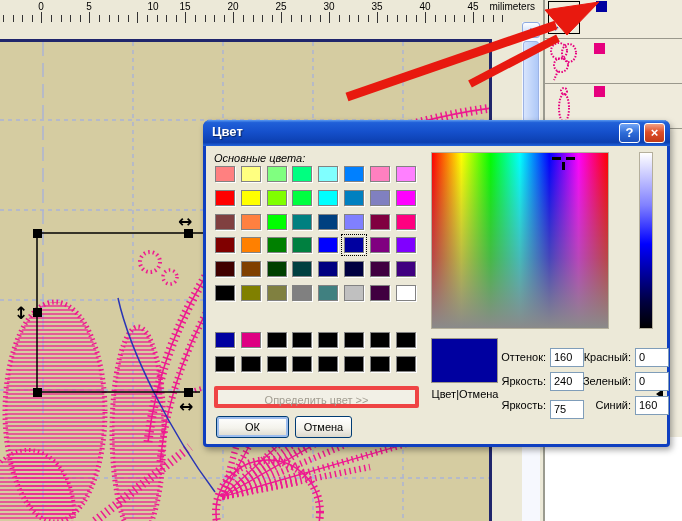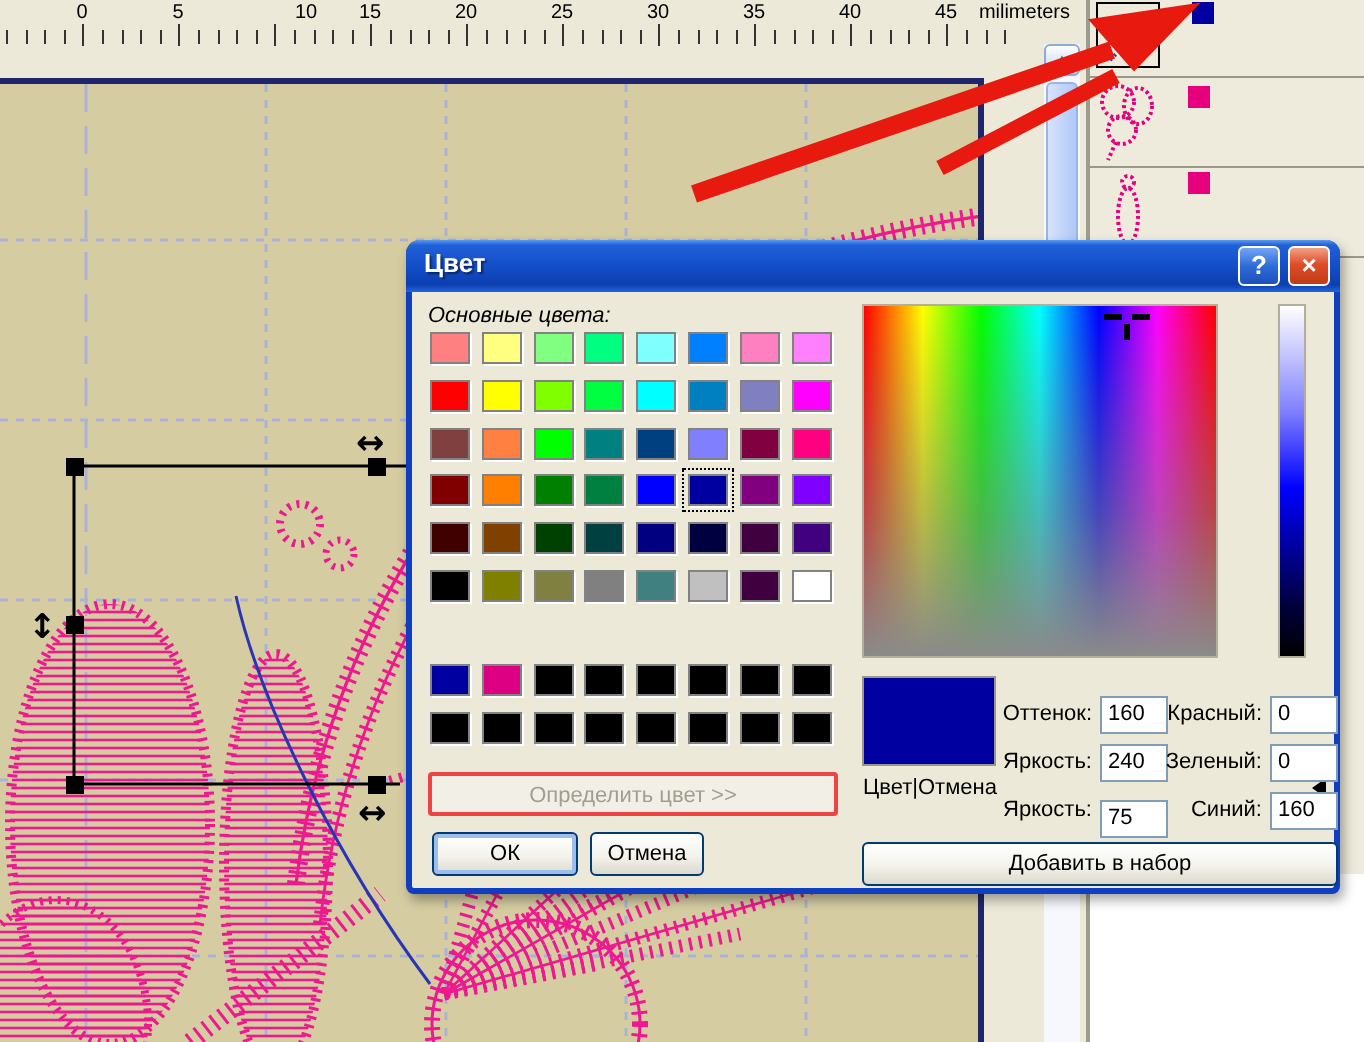--- a/index.html
+++ b/index.html
@@ -52,21 +52,21 @@
 
   .dlg-label { position:absolute; font-size:11px; color:#000; }
   .sw { position:absolute; width:20px; height:16px; border:1px solid #828282;
     box-shadow:1px 1px 0 0 #FFFFFF; }
   .sw.selected { outline:1px dotted #000; outline-offset:2px; }
 
   .xp-btn { position:absolute; border:1px solid #003C74; border-radius:3px; font-size:11px; color:#000;
     background:linear-gradient(180deg,#FFFFFF,#F4F3EC 55%,#DCD8CC); text-align:center; }
   .xp-btn.focused { box-shadow:inset 0 0 0 2px #9DBDEE; }
   #define-btn { left:8px; top:266px; width:205px; height:22px; line-height:20px;
-    background:#F2F0E6; border:2px solid #ef4444; color:#A19D91; border-radius:2px; }
+    background:#F2F0E6; border:4px solid #ef4444; color:#A19D91; border-radius:2px; }
   #ok-btn { left:10px; top:296px; width:73px; height:22px; line-height:20px; }
   #cancel-btn { left:89px; top:296px; width:57px; height:22px; line-height:20px; }
   #add-btn { left:225px; top:301px; width:238px; height:22px; line-height:20px; }
 
   #grad-field { position:absolute; left:225px; top:32px; width:178px; height:177px; border:1px solid #B4AF9C;
     background:
       linear-gradient(to bottom, rgba(128,128,128,0) 0%, rgba(128,128,128,.55) 60%, #8A8A8A 100%),
       linear-gradient(to right,#FF0000 0%,#FFFF00 16.7%,#00FF00 33.3%,#00FFFF 50%,#0000FF 66.7%,#FF00FF 83.3%,#FF0000 100%); }
   .xmark { position:absolute; background:#000; }
   #lum-bar { position:absolute; left:433px; top:32px; width:14px; height:177px; border:1px solid #B4AF9C;
@@ -329,21 +329,20 @@
     <div class="fld-label" style="left:278px; top:279px;">Яркость:</div>
     <div class="fld" style="left:344px; top:280px;">75</div>
 
     <div class="fld-label" style="left:363px; top:231px;">Красный:</div>
     <div class="fld" style="left:429px; top:228px;">0</div>
     <div class="fld-label" style="left:363px; top:255px;">Зеленый:</div>
     <div class="fld" style="left:429px; top:252px;">0</div>
     <div class="fld-label" style="left:363px; top:279px;">Синий:</div>
     <div class="fld" style="left:429px; top:276px;">160</div>
 
-    <div class="xp-btn" id="add-btn">Добавить в набор</div>
   <div class="sw" style="left: 9px; top: 46px; background: rgb(255, 128, 128);"></div>
       <div class="sw" style="left: 34.8px; top: 46px; background: rgb(255, 255, 128);"></div>
       <div class="sw" style="left: 60.6px; top: 46px; background: rgb(128, 255, 128);"></div>
       <div class="sw" style="left: 86.4px; top: 46px; background: rgb(0, 255, 128);"></div>
       <div class="sw" style="left: 112.2px; top: 46px; background: rgb(128, 255, 255);"></div>
       <div class="sw" style="left: 138px; top: 46px; background: rgb(0, 128, 255);"></div>
       <div class="sw" style="left: 163.8px; top: 46px; background: rgb(255, 128, 192);"></div>
       <div class="sw" style="left: 189.6px; top: 46px; background: rgb(255, 128, 255);"></div>
       <div class="sw" style="left: 9px; top: 69.8px; background: rgb(255, 0, 0);"></div>
       <div class="sw" style="left: 34.8px; top: 69.8px; background: rgb(255, 255, 0);"></div>

